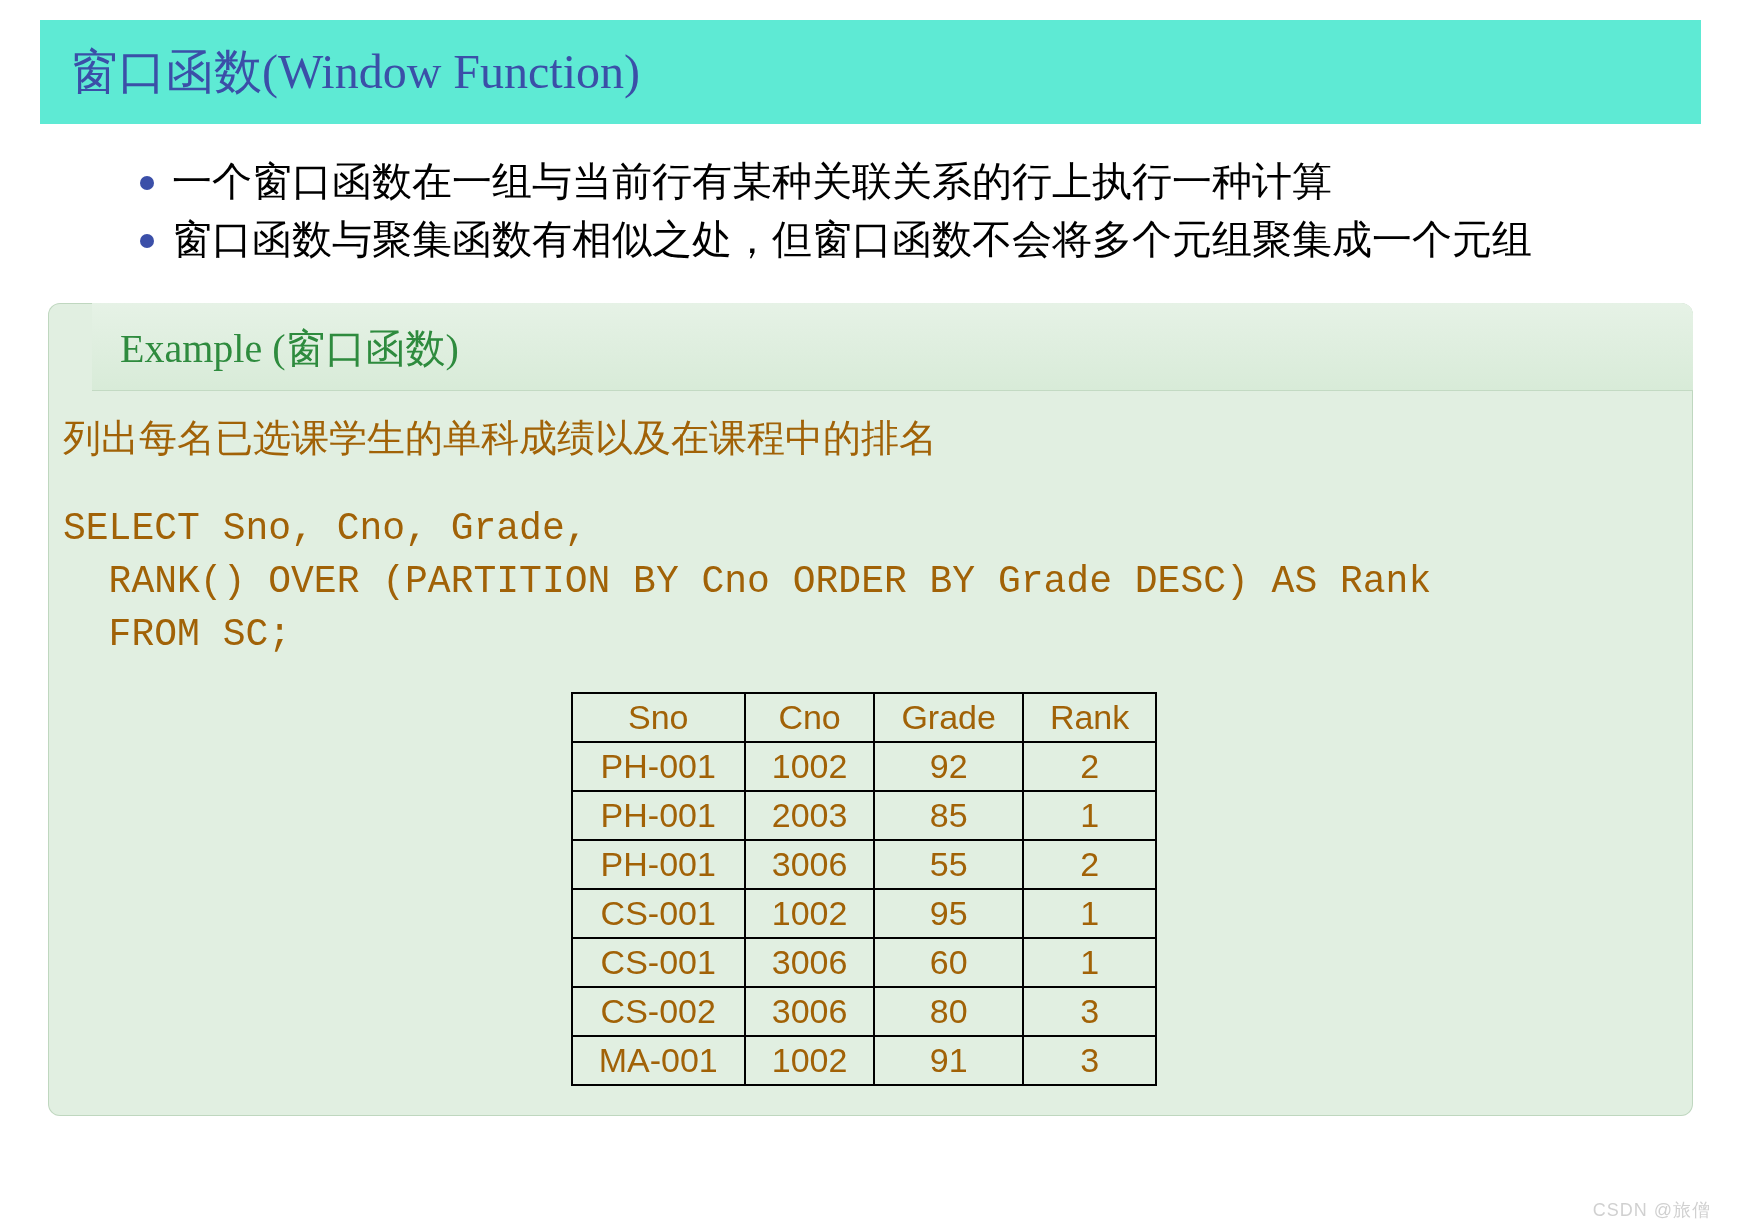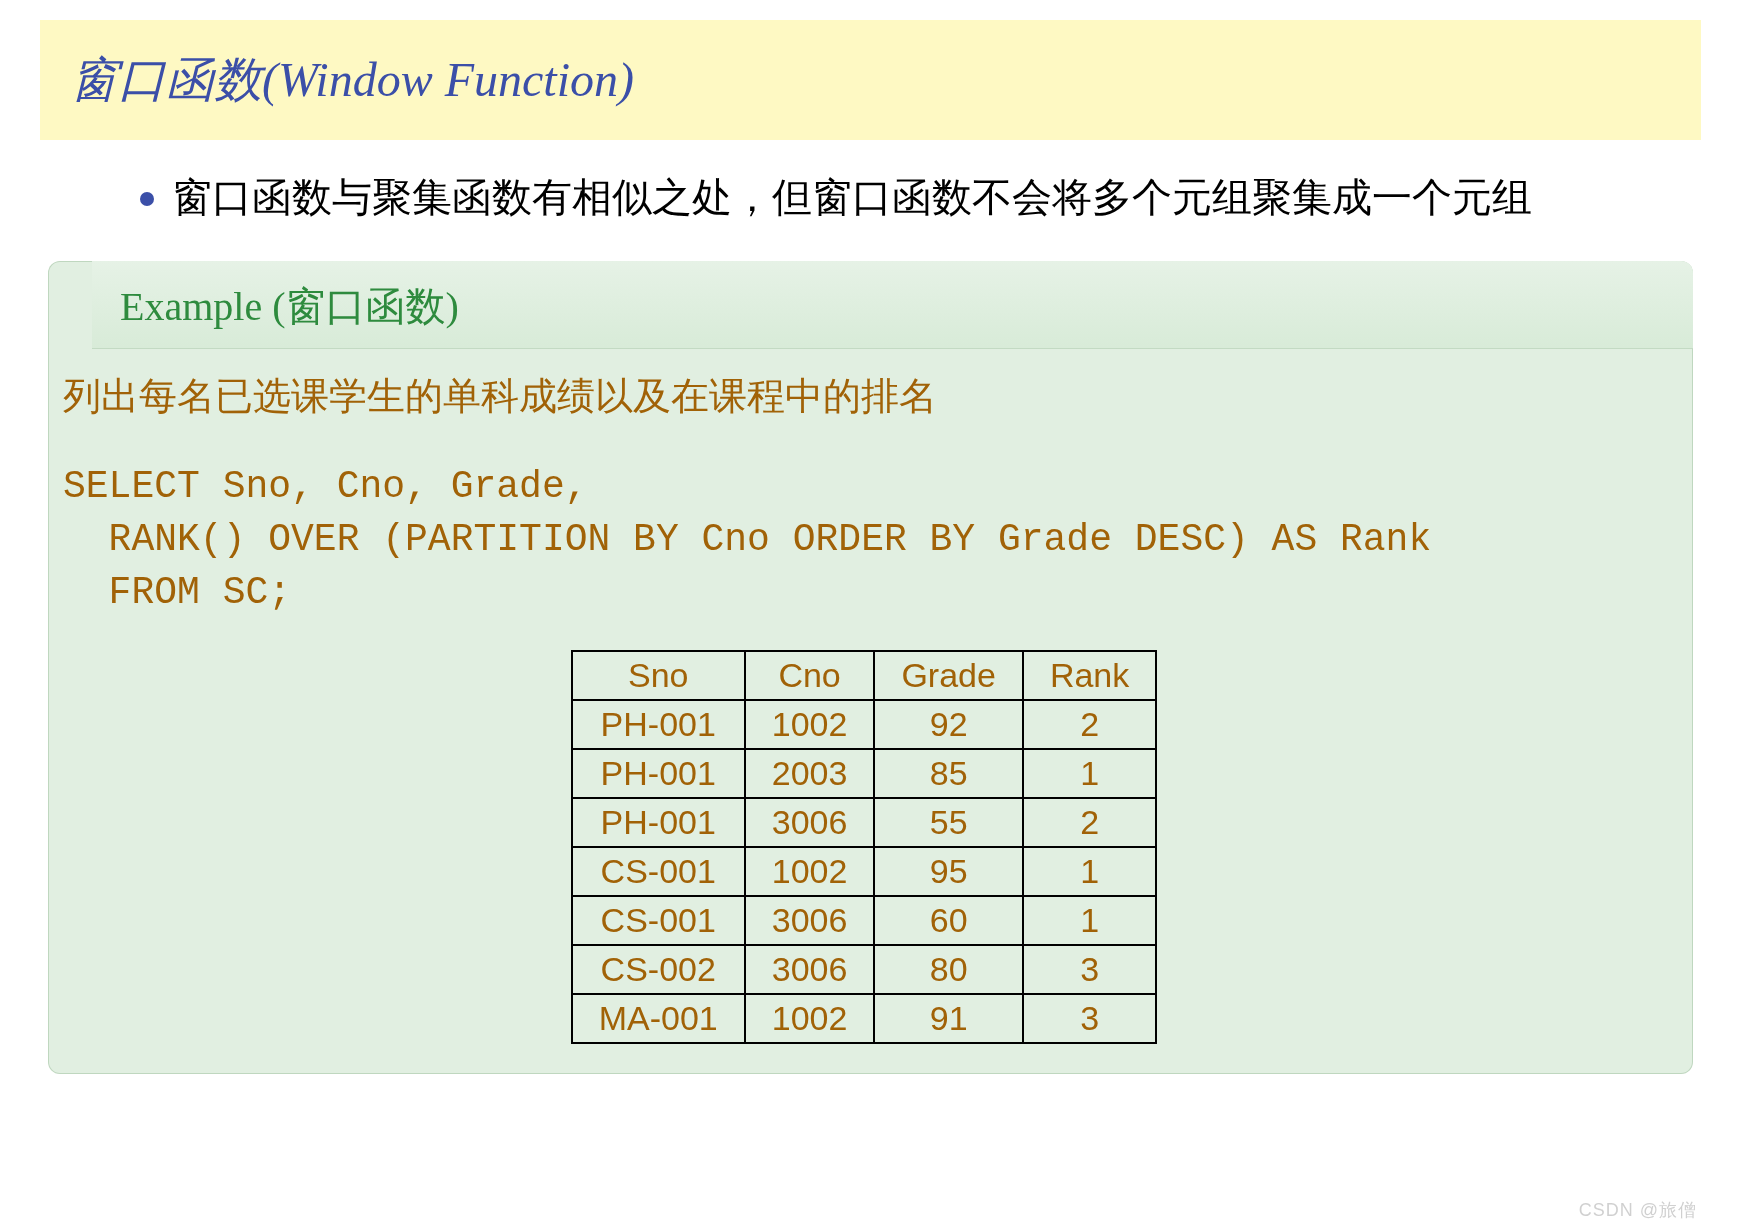--- a/index.html
+++ b/index.html
@@ -8,24 +8,23 @@
       background: #ffffff;
       width: 1741px;
       height: 1230px;
       position: relative;
       padding: 0;
     }
     .slide {
       padding: 20px 40px;
     }
     .title-block {
-      background: #fef9c3;
-      padding: 28px 30px;
+      background: #5eead4;
+      padding: 20px 30px;
       margin-bottom: 30px;
-      font-style: italic;
     }
     .title-block h1 {
       color: #3b4fa8;
       font-size: 48px;
       font-weight: normal;
       font-family: "STKaiti", "KaiTi", "Times New Roman", serif;
     }
     .bullets {
       padding-left: 100px;
       padding-right: 60px;
@@ -97,40 +96,44 @@
       padding: 4px 26px;
       text-align: center;
       font-weight: normal;
     }
     .result-table th {
       font-weight: normal;
       border-radius: 18px;
     }
     .watermark {
       position: absolute;
-      right: 44px;
+      right: 30px;
       bottom: 8px;
       font-size: 18px;
       color: rgba(120,120,120,0.35);
       font-family: Arial, sans-serif;
       letter-spacing: 1px;
     }
   </style>
 </head>
 <body>
 
 <div class="slide">
 
   <div class="title-block">
     <h1>窗口函数(Window Function)</h1>
   </div>
 
   <div class="bullets">
     <div class="bullet-item">
       <span class="bullet-dot"></span>
+      <span class="bullet-text">一个窗口函数在一组与当前行有某种关联关系的行上执行一种计算</span>
+    </div>
+    <div class="bullet-item">
+      <span class="bullet-dot"></span>
       <span class="bullet-text">窗口函数与聚集函数有相似之处，但窗口函数不会将多个元组聚集成一个元组</span>
     </div>
   </div>
 
   <div class="example-block">
     <div class="example-header">
       <span class="example-title"><span>Example (</span><span style="font-family:'STKaiti','KaiTi',serif">窗口函数</span><span>)</span></span>
     </div>
     <div class="example-body">
       <div class="example-desc">列出每名已选课学生的单科成绩以及在课程中的排名</div>

